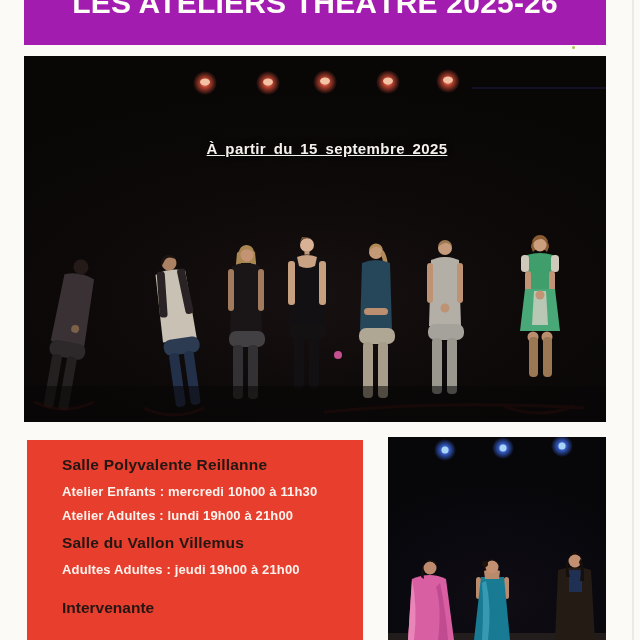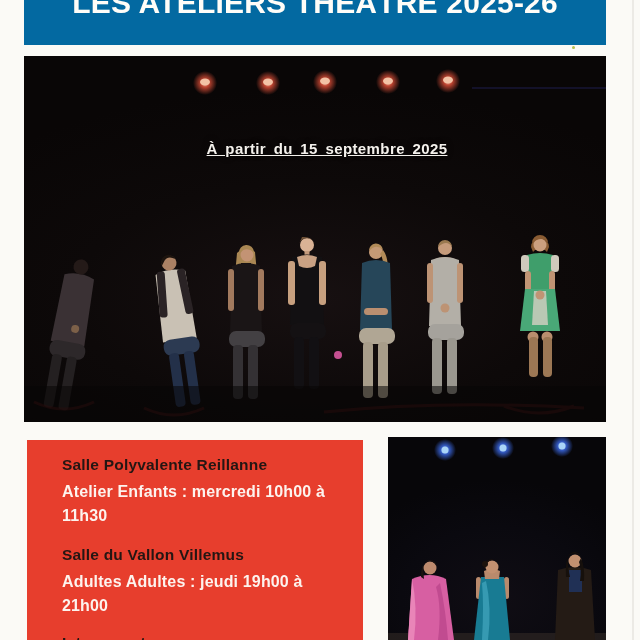--- a/index.html
+++ b/index.html
@@ -4,21 +4,21 @@
 <style>
   html,body{margin:0;padding:0;}
   body{
     width:640px;height:640px;position:relative;overflow:hidden;
     background:#fbfaf6;
     font-family:"Liberation Sans", sans-serif;
   }
   
   .banner{
     position:absolute;left:24px;top:0;width:582px;height:45px;
-    background:#0369a1;overflow:hidden;
+    background:#a21caf;overflow:hidden;
   }
   .banner-title{
     margin-top:-12px;text-align:center;white-space:nowrap;
     font-weight:bold;font-size:30px;line-height:30px;letter-spacing:0.2px;
     color:#fffdf8;
   }
   
   .photo-main{
     position:absolute;left:24px;top:56px;width:582px;height:366px;
     background:radial-gradient(ellipse 440px 210px at 50% 66%, #171011 0%, #0d0909 55%, #090606 100%);
@@ -36,24 +36,24 @@
   .infobox{
     position:absolute;left:27px;top:440px;width:336px;height:200px;
     background:#e73e2d;box-sizing:border-box;
     padding:15px 12px 0 35px;overflow:hidden;
   }
   .venue{
     color:#241613;font-weight:bold;font-size:15.5px;line-height:19px;
     margin:0 0 6px 0;letter-spacing:0.2px;
   }
   .sched-line{
-    color:#fdf3ee;font-weight:bold;font-size:16px;line-height:23.5px;
+    color:#fdf3ee;font-weight:bold;font-size:13px;line-height:23.5px;
     letter-spacing:0.15px;
   }
-  .section-2{margin-top:18px;}
+  .section-2{margin-top:6px;}
   .info-footer{
     margin-top:16px;color:#241613;font-weight:bold;font-size:15.5px;line-height:19px;
   }
   
   .photo-side{
     position:absolute;left:388px;top:437px;width:218px;height:203px;
     background:radial-gradient(ellipse 160px 120px at 50% 80%, #100d14 0%, #0a090f 60%, #070609 100%);
     overflow:hidden;
   }
   .photo-side svg{position:absolute;left:0;top:0;}
@@ -193,20 +193,21 @@
     </g>
     <rect x="0" y="330" width="582" height="36" fill="#070505" opacity="0.55"></rect>
   </svg>
 
   <div class="photo-caption">À partir du 15 septembre 2025</div>
 </div>
 
 <div class="infobox">
   <div class="venue">Salle Polyvalente Reillanne</div>
   <div class="sched-line">Atelier Enfants : mercredi 10h00 à 11h30</div>
+  <div class="sched-line">Atelier Adultes : lundi 19h00 à 21h00</div>
   <div class="section-2">
     <div class="venue">Salle du Vallon Villemus</div>
     <div class="sched-line">Adultes Adultes : jeudi 19h00 à 21h00</div>
   </div>
   <div class="info-footer">Intervenante</div>
 </div>
 
 <div class="photo-side">
   <svg width="218" height="203" viewBox="0 0 218 203">
     <defs>

